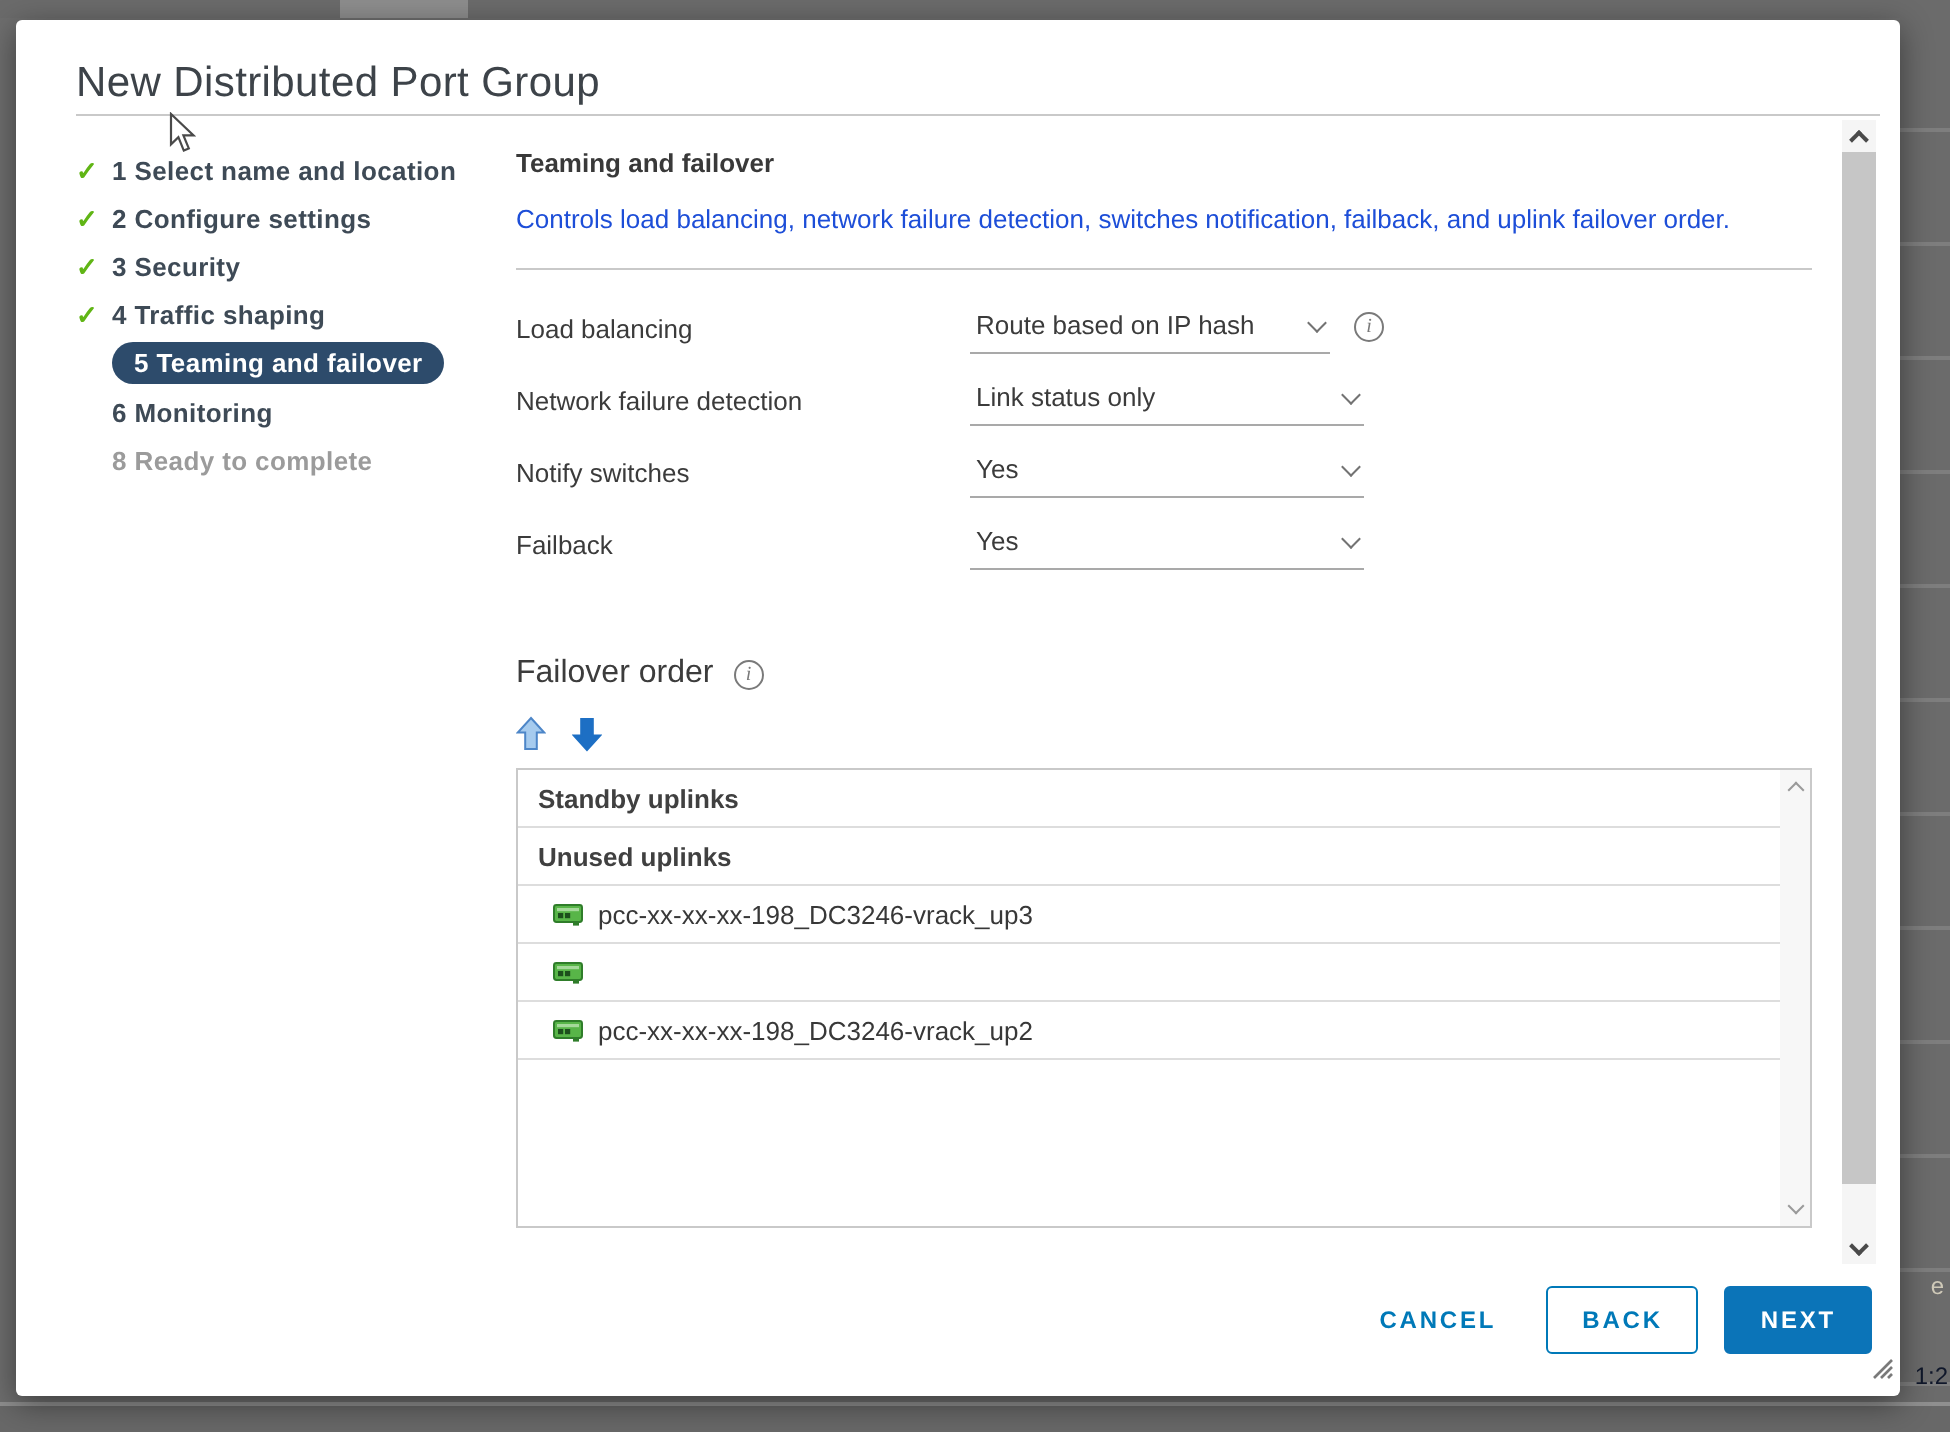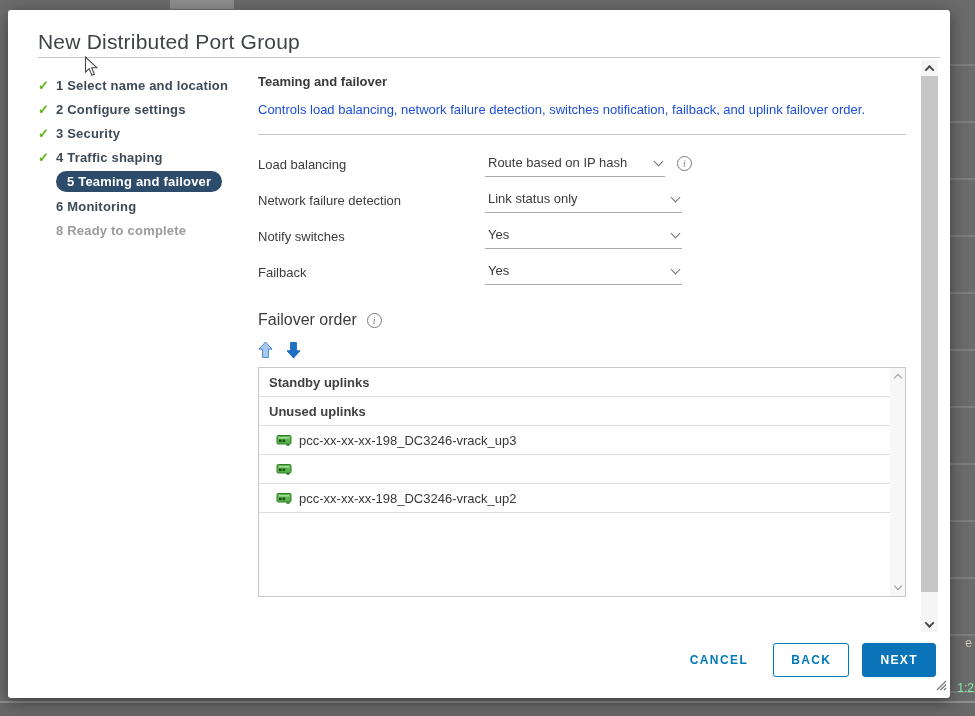--- a/index.html
+++ b/index.html
@@ -13,21 +13,21 @@
   
   .bg-top { position:absolute; top:0; left:0; right:0; height:9px; background:#6b6b6b; }
   .bg-tab { position:absolute; left:170px; top:0; width:64px; height:9px; background:#8d8d8d; }
   .bg-right {
     position:absolute; top:9px; right:0; width:25px; bottom:0;
     background:repeating-linear-gradient(to bottom,#6b6b6b 0 55px,#7e7e7e 55px 57px);
   }
   .bg-bottom { position:absolute; left:0; right:0; bottom:0; height:15px; background:#686868; border-top:2px solid #8f8f8f; }
   .bg-frag { position:absolute; font-size:12px; z-index:1; }
   .frag-e { right:3px; top:636px; color:#cfc9b8; }
-  .frag-time { right:1px; top:681px; color:#86efac; }
+  .frag-time { right:1px; top:681px; color:#0f172a; }
 
   
   .dialog {
     position:absolute; left:8px; top:10px; width:942px; height:688px;
     background:#fff; border-radius:3px; z-index:2;
     box-shadow:0 4px 16px rgba(0,0,0,.45);
   }
   .dialog-title {
     position:absolute; left:30px; top:20px;
     font-size:21px; font-weight:300; color:#3d4349; letter-spacing:.2px;
@@ -60,21 +60,21 @@
   .select.w-wide { width:197px; }
   .chevron { width:7px; height:7px; border-right:1.5px solid #737373; border-bottom:1.5px solid #737373; transform:rotate(45deg); margin-top:-3px; flex:none; }
   .info-icon {
     width:15px; height:15px; border:1px solid #7a7a7a; border-radius:50%;
     color:#7a7a7a; font-size:10px; line-height:13px; text-align:center;
     margin-left:12px; margin-top:1px; flex:none;
     font-family:"Liberation Serif", serif; font-style:italic; cursor:default;
   }
 
   
-  .failover-heading { margin-top:12px; display:flex; align-items:center; gap:10px; font-size:16px; color:#3c3c3c; }
+  .failover-heading { margin-top:29px; display:flex; align-items:center; gap:10px; font-size:16px; color:#3c3c3c; }
   .move-buttons { margin-top:12px; display:flex; gap:13px; }
   .move-btn { background:none; border:none; padding:0; cursor:pointer; height:18px; }
 
   .uplink-list { position:relative; margin-top:8px; width:648px; height:230px; border:1px solid #c9c9c9; background:#fff; }
   .list-rows { margin-right:15px; }
   .group-header {
     height:29px; display:flex; align-items:center; padding-left:10px;
     font-size:13px; font-weight:bold; color:#404040; border-bottom:1px solid #ddd;
   }
   .uplink-row {

